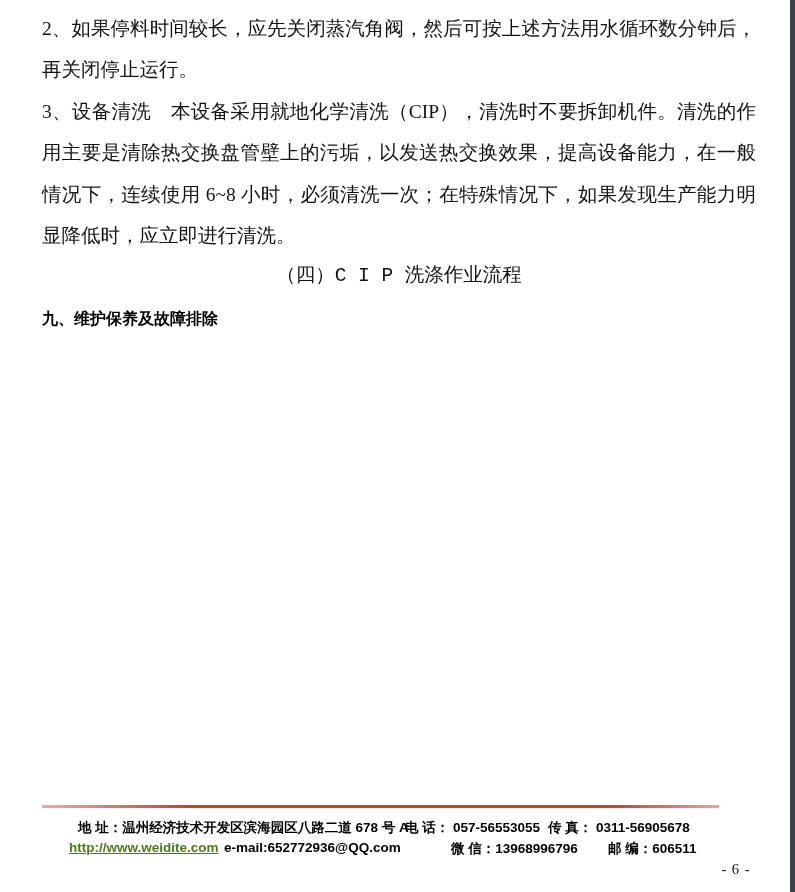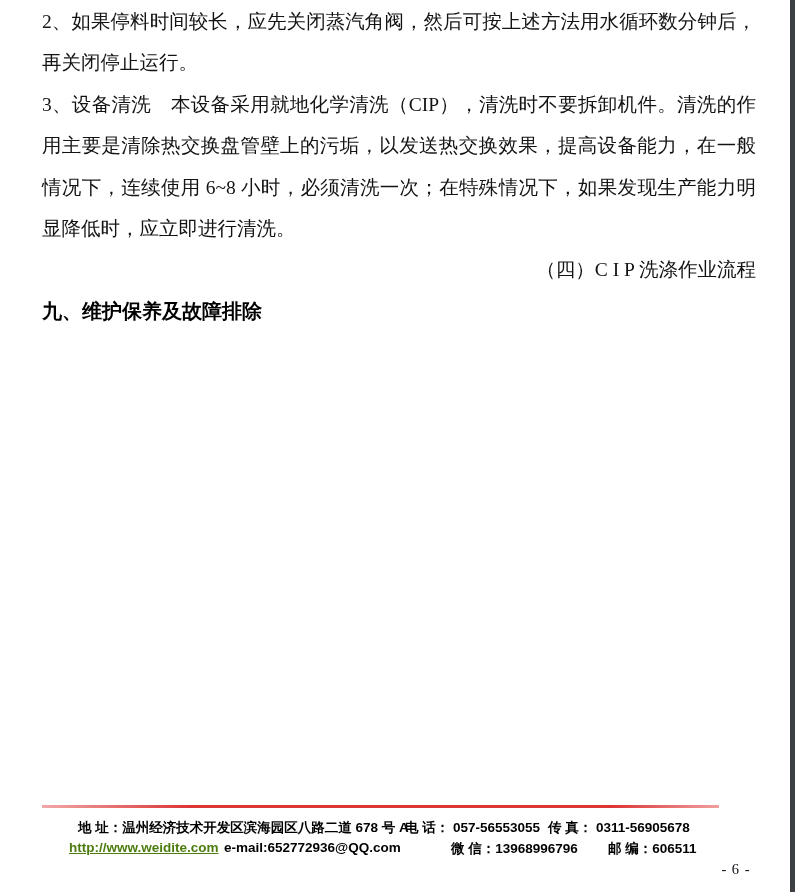--- a/index.html
+++ b/index.html
@@ -10,34 +10,34 @@
     overflow:hidden;
     font-family:"Liberation Serif","DejaVu Serif",serif;
     color:#111111;
   }
   
   .window-edge{
     position:absolute;right:0;top:0;width:5px;height:892px;
     background:#3d4145;
   }
   .doc-body{
-    position:absolute;left:42px;top:1px;width:714px;
+    position:absolute;left:42px;top:8px;width:714px;
   }
   .para{
     margin:0;padding:0;
     font-size:19.5px;
     line-height:41.4px;
     text-align:justify;
     color:#131313;
   }
-  .para.subheading{ text-align:right; }
+  .para.subheading{ text-align:center;font-family:Liberation Mono, monospace; }
   .para.heading{
     font-family:"Liberation Sans","DejaVu Sans",sans-serif;
     font-weight:bold;
-    font-size:20px;
+    font-size:16px;
     text-align:left;
     color:#000000;
   }
   
   .footer-divider{
     position:absolute;left:42px;top:805px;width:677px;height:3px;
     background:linear-gradient(90deg,#f0a8a8 0%,#dd3434 22%,#dd3434 84%,#efa0a0 100%);
   }
   .footer-row{
     position:absolute;left:8px;width:795px;height:16px;

